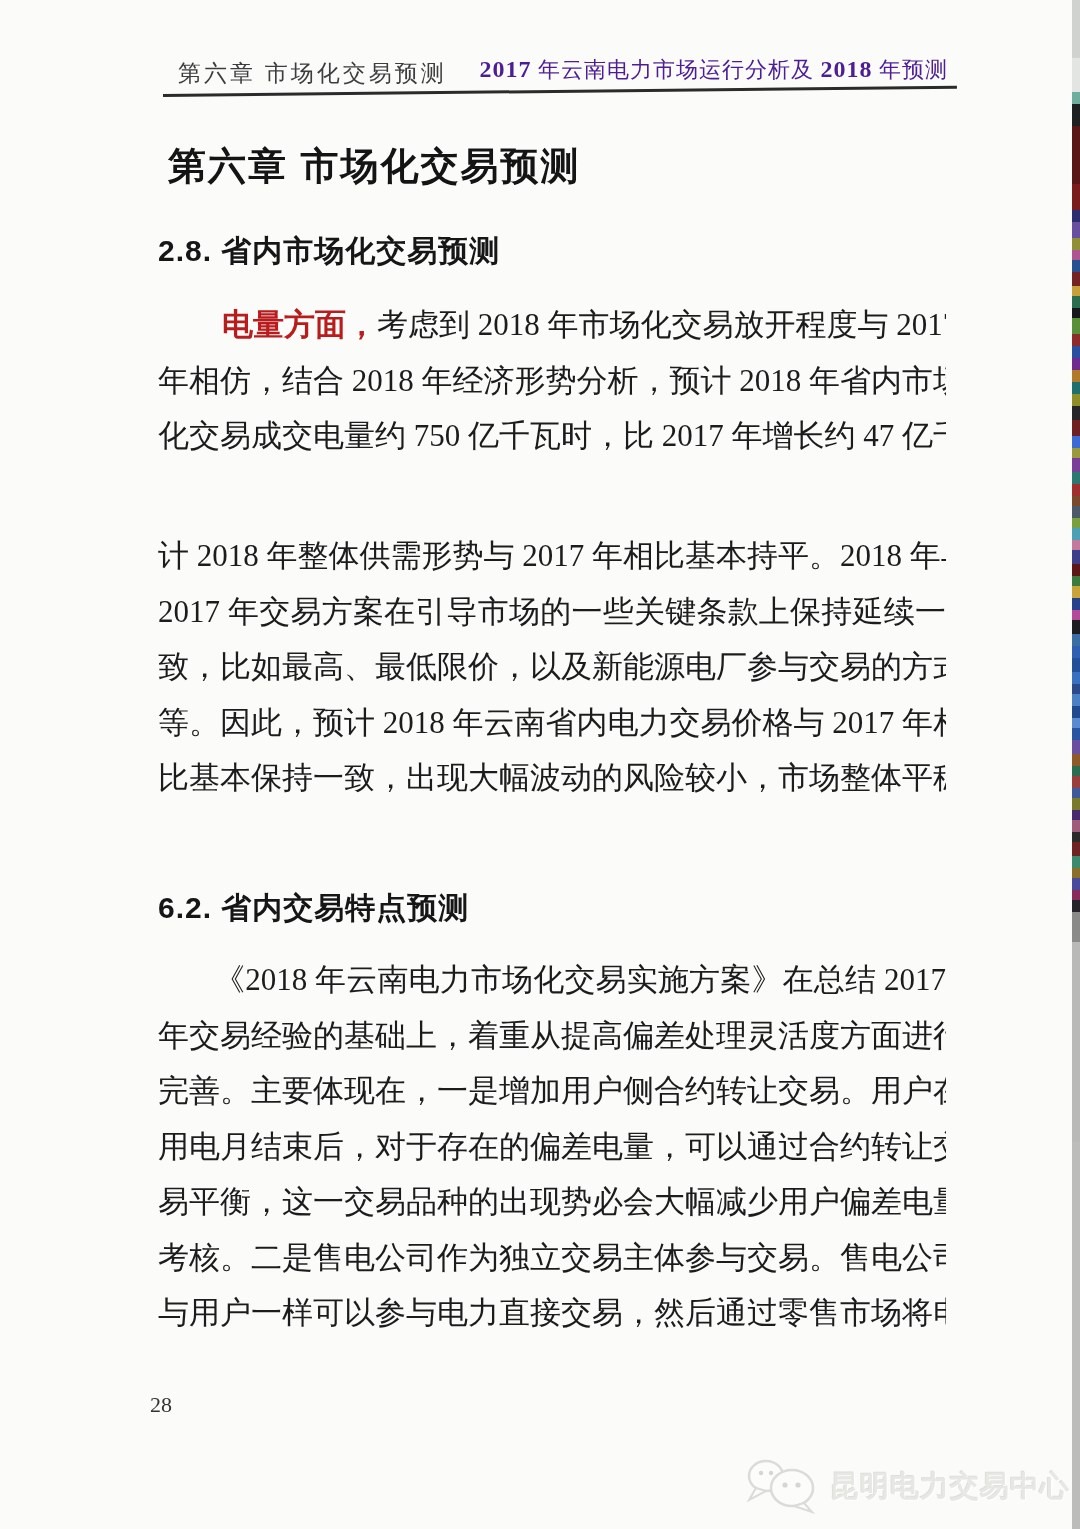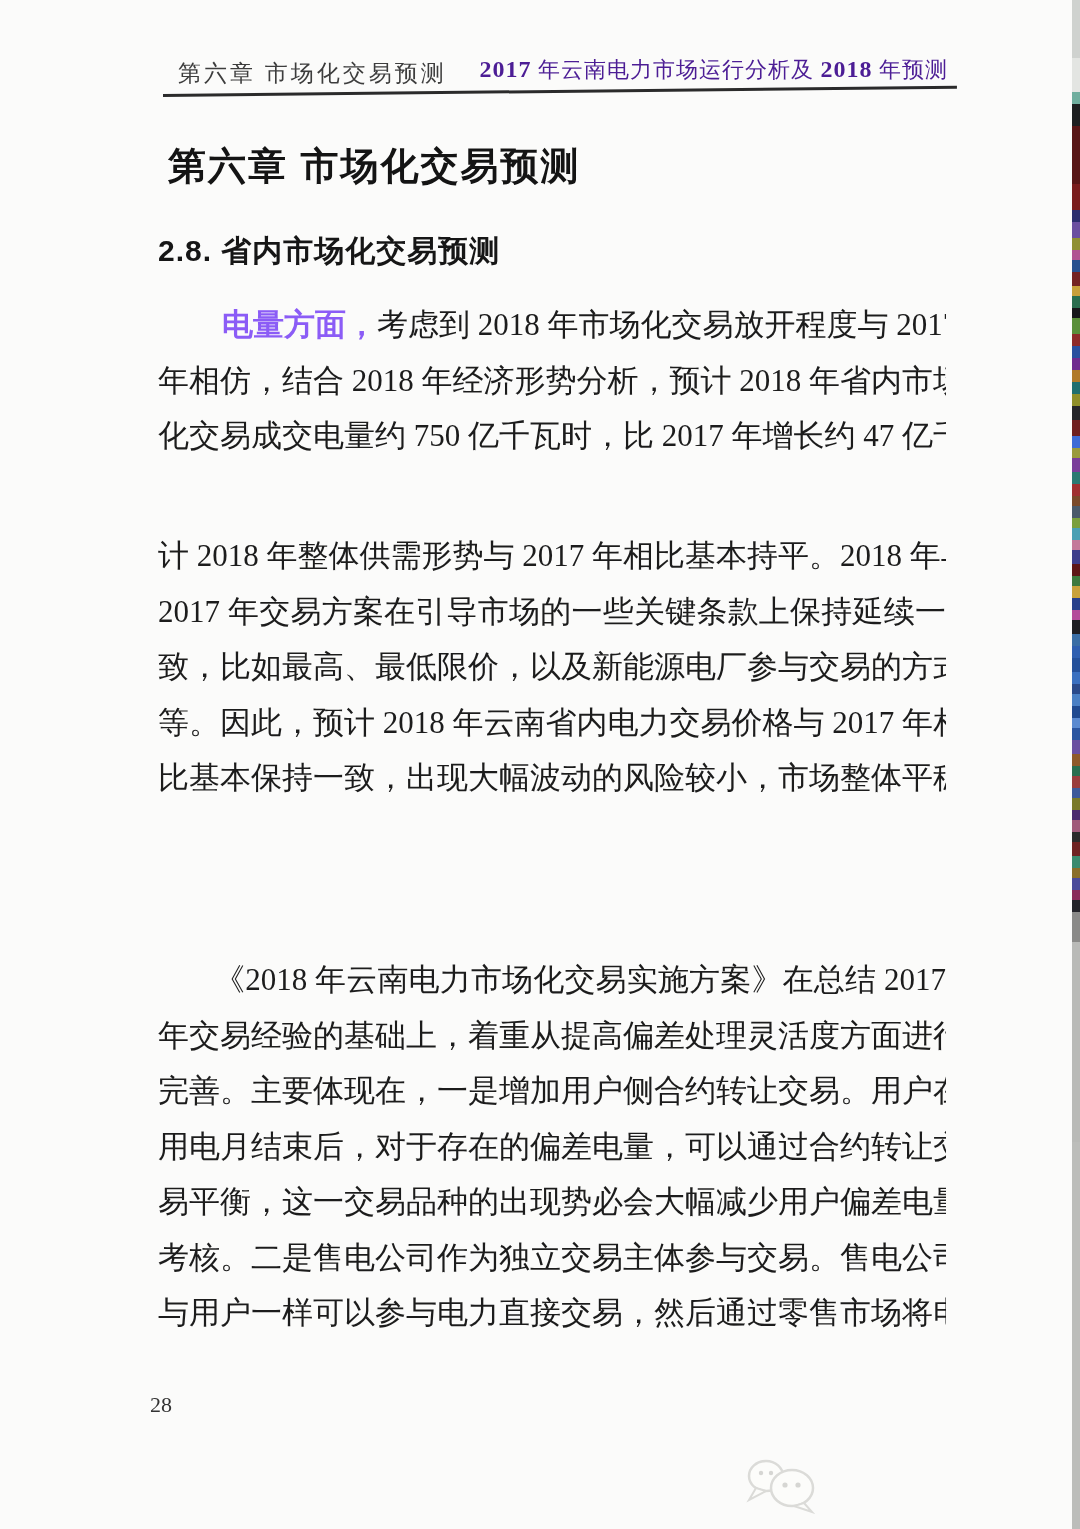--- a/index.html
+++ b/index.html
@@ -36,21 +36,21 @@
   .para{position:absolute;left:158px;width:788px;font-size:31px;color:#1c1c1c;}
   #para1{top:297px;}
   #para2{top:528px;}
   #para3{top:952px;}
   .line{
     height:55.5px;line-height:55.5px;white-space:nowrap;
     text-align:justify;text-align-last:justify;overflow:hidden;
   }
   .line.no-stretch{text-align:left;text-align-last:left;}
   .lead{
-    font-weight:700;font-family:"Liberation Sans","DejaVu Sans",sans-serif;color:#8b5cf6;
+    font-weight:700;font-family:"Liberation Sans","DejaVu Sans",sans-serif;color:#b91c1c;
   }
   
   .page-number{position:absolute;left:150px;top:1392px;font-size:22px;color:#333;}
   .watermark{
     position:absolute;left:742px;top:1456px;display:flex;align-items:center;
   }
   .watermark-label{
     font-size:29px;letter-spacing:1px;color:#e7e7e4;font-weight:700;
     font-family:"Liberation Sans","DejaVu Sans",sans-serif;
     text-shadow:1px 1px 0 #ffffff,-1px -1px 0 #dededb;white-space:nowrap;margin-left:8px;
@@ -84,20 +84,21 @@
       <div class="line"><span>化交易成交电量约 750 亿千瓦时，比 2017 年增长约 47 亿千</span></div>
     </div>
   <div id="para2" class="para">
       <div class="line"><span>计 2018 年整体供需形势与 2017 年相比基本持平。2018 年与</span></div>
       <div class="line"><span>2017 年交易方案在引导市场的一些关键条款上保持延续一</span></div>
       <div class="line"><span>致，比如最高、最低限价，以及新能源电厂参与交易的方式</span></div>
       <div class="line"><span>等。因此，预计 2018 年云南省内电力交易价格与 2017 年相</span></div>
       <div class="line"><span>比基本保持一致，出现大幅波动的风险较小，市场整体平稳。</span></div>
     </div>
 
+  <div id="sec62" class="section-head">6.2. 省内交易特点预测</div>
 
   <div id="para3" class="para">
       <div class="line" style="padding-left: 56px;"><span>《2018 年云南电力市场化交易实施方案》在总结 2017</span></div>
       <div class="line"><span>年交易经验的基础上，着重从提高偏差处理灵活度方面进行</span></div>
       <div class="line"><span>完善。主要体现在，一是增加用户侧合约转让交易。用户在</span></div>
       <div class="line"><span>用电月结束后，对于存在的偏差电量，可以通过合约转让交</span></div>
       <div class="line"><span>易平衡，这一交易品种的出现势必会大幅减少用户偏差电量</span></div>
       <div class="line"><span>考核。二是售电公司作为独立交易主体参与交易。售电公司</span></div>
       <div class="line"><span>与用户一样可以参与电力直接交易，然后通过零售市场将电</span></div>
     </div>
@@ -114,20 +115,21 @@
           <path d="M62 47 L70 56 L52 50 Z" stroke-width="2"></path>
         </g>
         <g fill="#d6d6d3">
           <circle cx="19" cy="17" r="2.2"></circle>
             <circle cx="29" cy="17" r="2.2"></circle>
           <circle cx="43" cy="29" r="2.6"></circle>
             <circle cx="56" cy="29" r="2.6"></circle>
         </g>
       </svg>
     </span>
+    <span class="watermark-label">昆明电力交易中心</span>
   </div>
 
   <div class="edge-strip">
       <div style="height: 58px; background: rgb(207, 210, 207);"></div>
       <div style="height: 34px; background: rgb(227, 229, 226);"></div>
       <div style="height: 12px; background: rgb(111, 174, 158);"></div>
       <div style="height: 22px; background: rgb(29, 31, 32);"></div>
       <div style="height: 58px; background: rgb(88, 22, 22);"></div>
       <div style="height: 26px; background: rgb(122, 28, 28);"></div>
       <div style="height: 12px; background: rgb(43, 45, 110);"></div>

